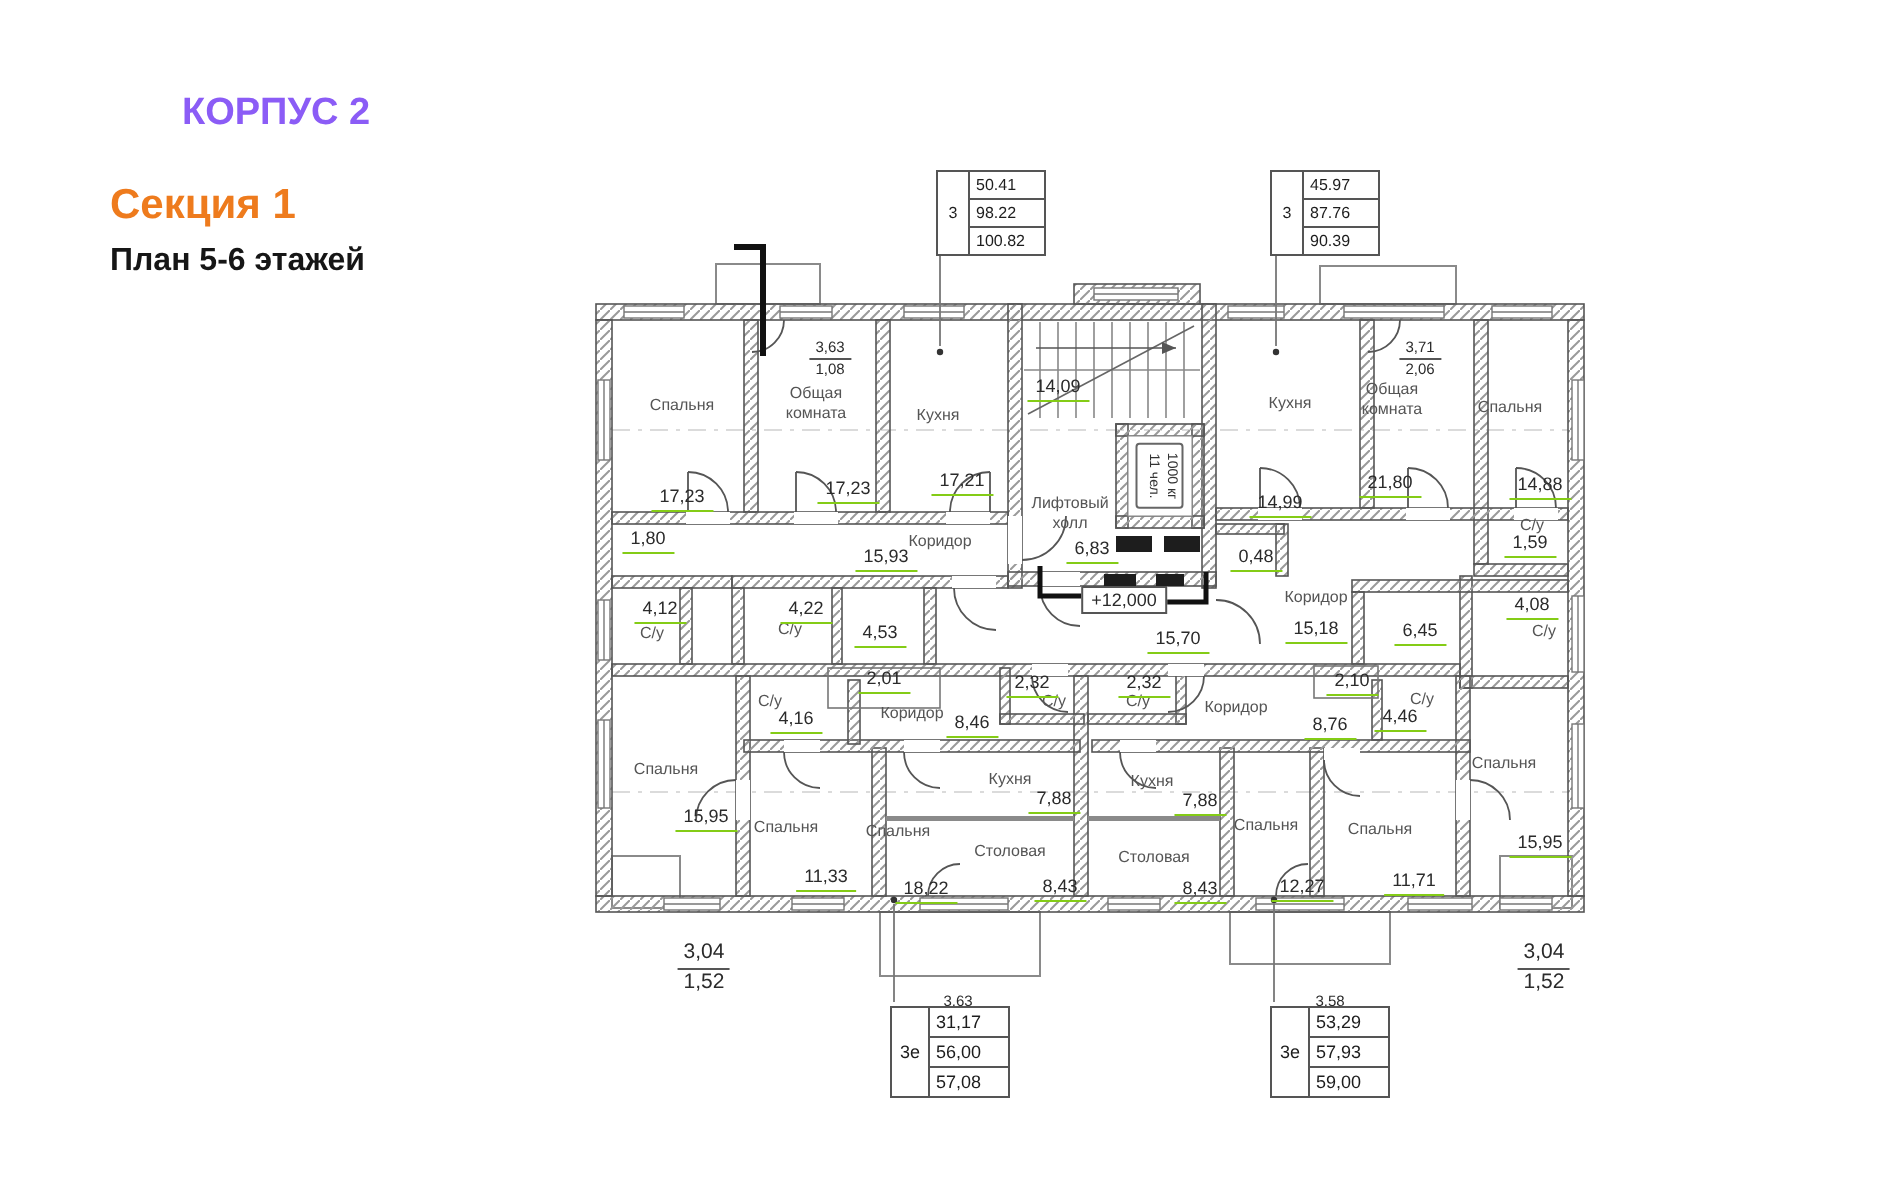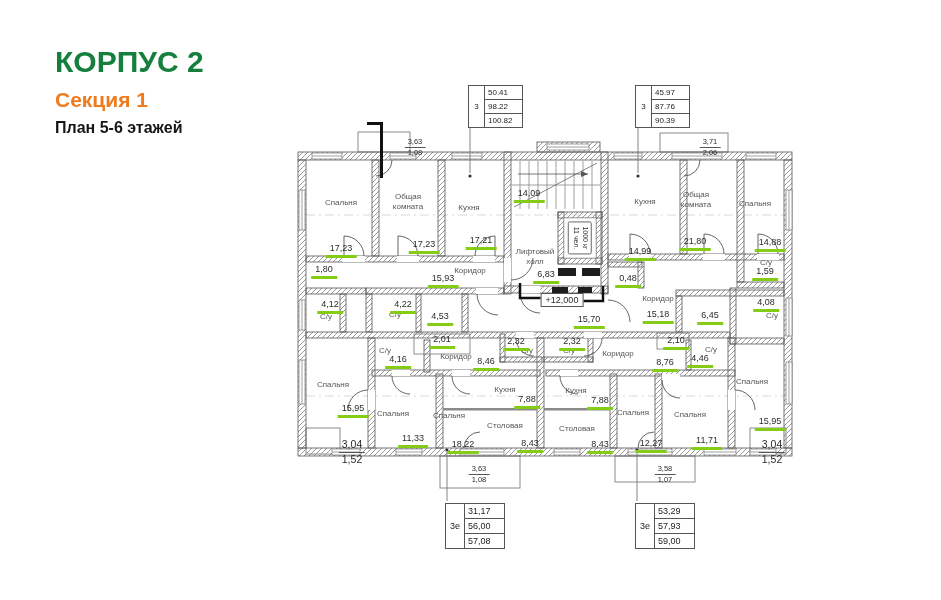--- a/index.html
+++ b/index.html
@@ -1,34 +1,34 @@
 <!DOCTYPE html>
 <html><head>
 <meta charset="utf-8">
 <style>
   html,body{margin:0;padding:0;background:#fff;}
   .canvas{position:relative;width:941px;height:600px;background:#fff;overflow:hidden;
           font-family:"Liberation Sans",sans-serif;}
   
   .hdr{position:absolute;left:55px;top:47px;}
-  .hdr .h1{font-size:30px;font-weight:700;color:#15803d;line-height:1;}
-  .hdr .h2{font-size:21px;font-weight:700;color:#ee7b1d;line-height:1;margin-top:12px;}
+  .hdr .h1{font-size:19px;font-weight:700;color:#8b5cf6;line-height:1;margin-left:36px;}
+  .hdr .h2{font-size:21px;font-weight:700;color:#ee7b1d;line-height:1;margin-top:26px;}
   .hdr .h3{font-size:16px;font-weight:700;color:#161616;line-height:1;margin-top:10px;}
   
   svg.plan{position:absolute;left:0;top:0;}
   
   .lab{position:absolute;transform:translateX(-50%);text-align:center;color:#555;
        font-size:8px;line-height:1.2;white-space:nowrap;}
   .lab.wrap{white-space:normal;width:50px;}
   .lab.wrap2{white-space:normal;width:56px;}
   .num{position:absolute;transform:translateX(-50%);font-size:9px;color:#2b2b2b;
-       border-bottom:3px solid #84cc16;padding:0 4px 1px;line-height:1.1;white-space:nowrap;}
+       border-bottom:1px solid #84cc16;padding:0 4px 1px;line-height:1.1;white-space:nowrap;}
   
   .frac{position:absolute;transform:translateX(-50%);text-align:center;font-size:7.5px;
-        color:#2b2b2b;line-height:1.3;}
+        color:#2b2b2b;line-height:1.3;margin-top:32px;}
   .frac .ft{border-bottom:1px solid #555;padding:0 3px;}
   .frac.big{font-size:10.5px;}
   
   .lvl{position:absolute;transform:translateX(-50%);border:1px solid #555;background:#fff;
        font-size:9px;color:#2b2b2b;padding:1px 4px;white-space:nowrap;}
   
   .elev{position:absolute;left:580px;top:238px;transform:translate(-50%,-50%) rotate(90deg);
         border:1px solid #666;border-radius:2px;background:#fff;font-size:7px;color:#333;
         padding:2px 4px;text-align:center;line-height:1.25;white-space:nowrap;}
   

